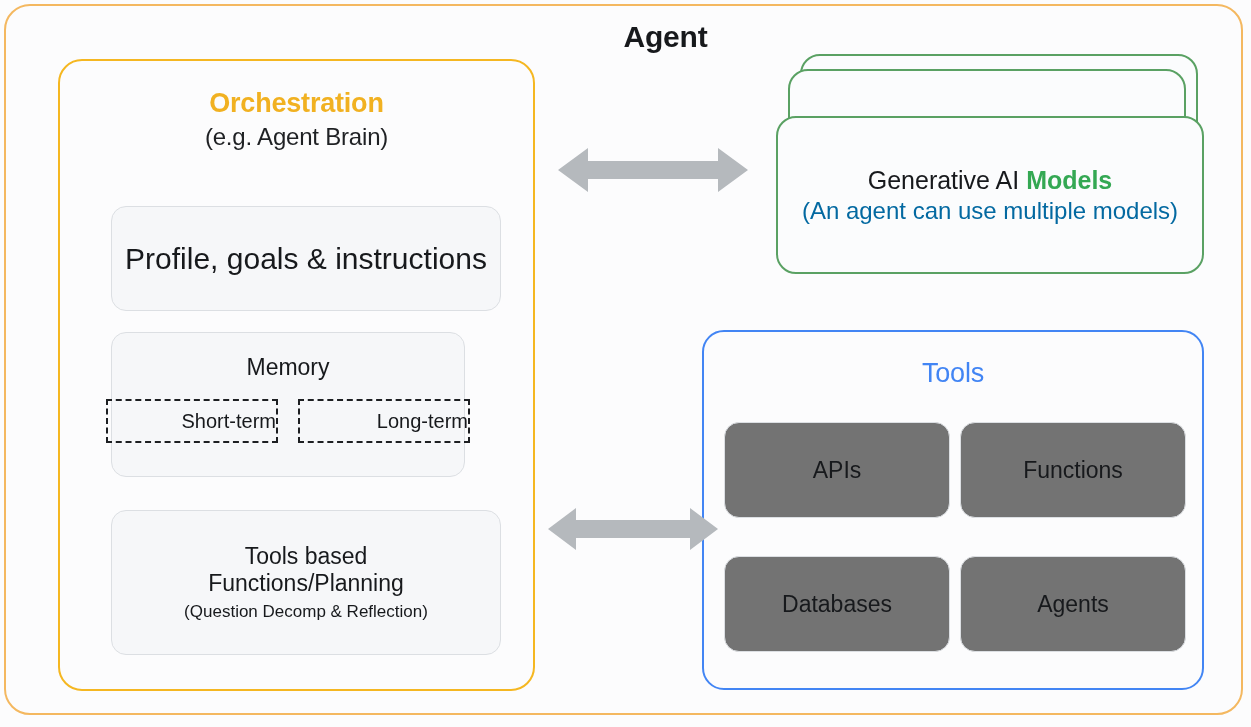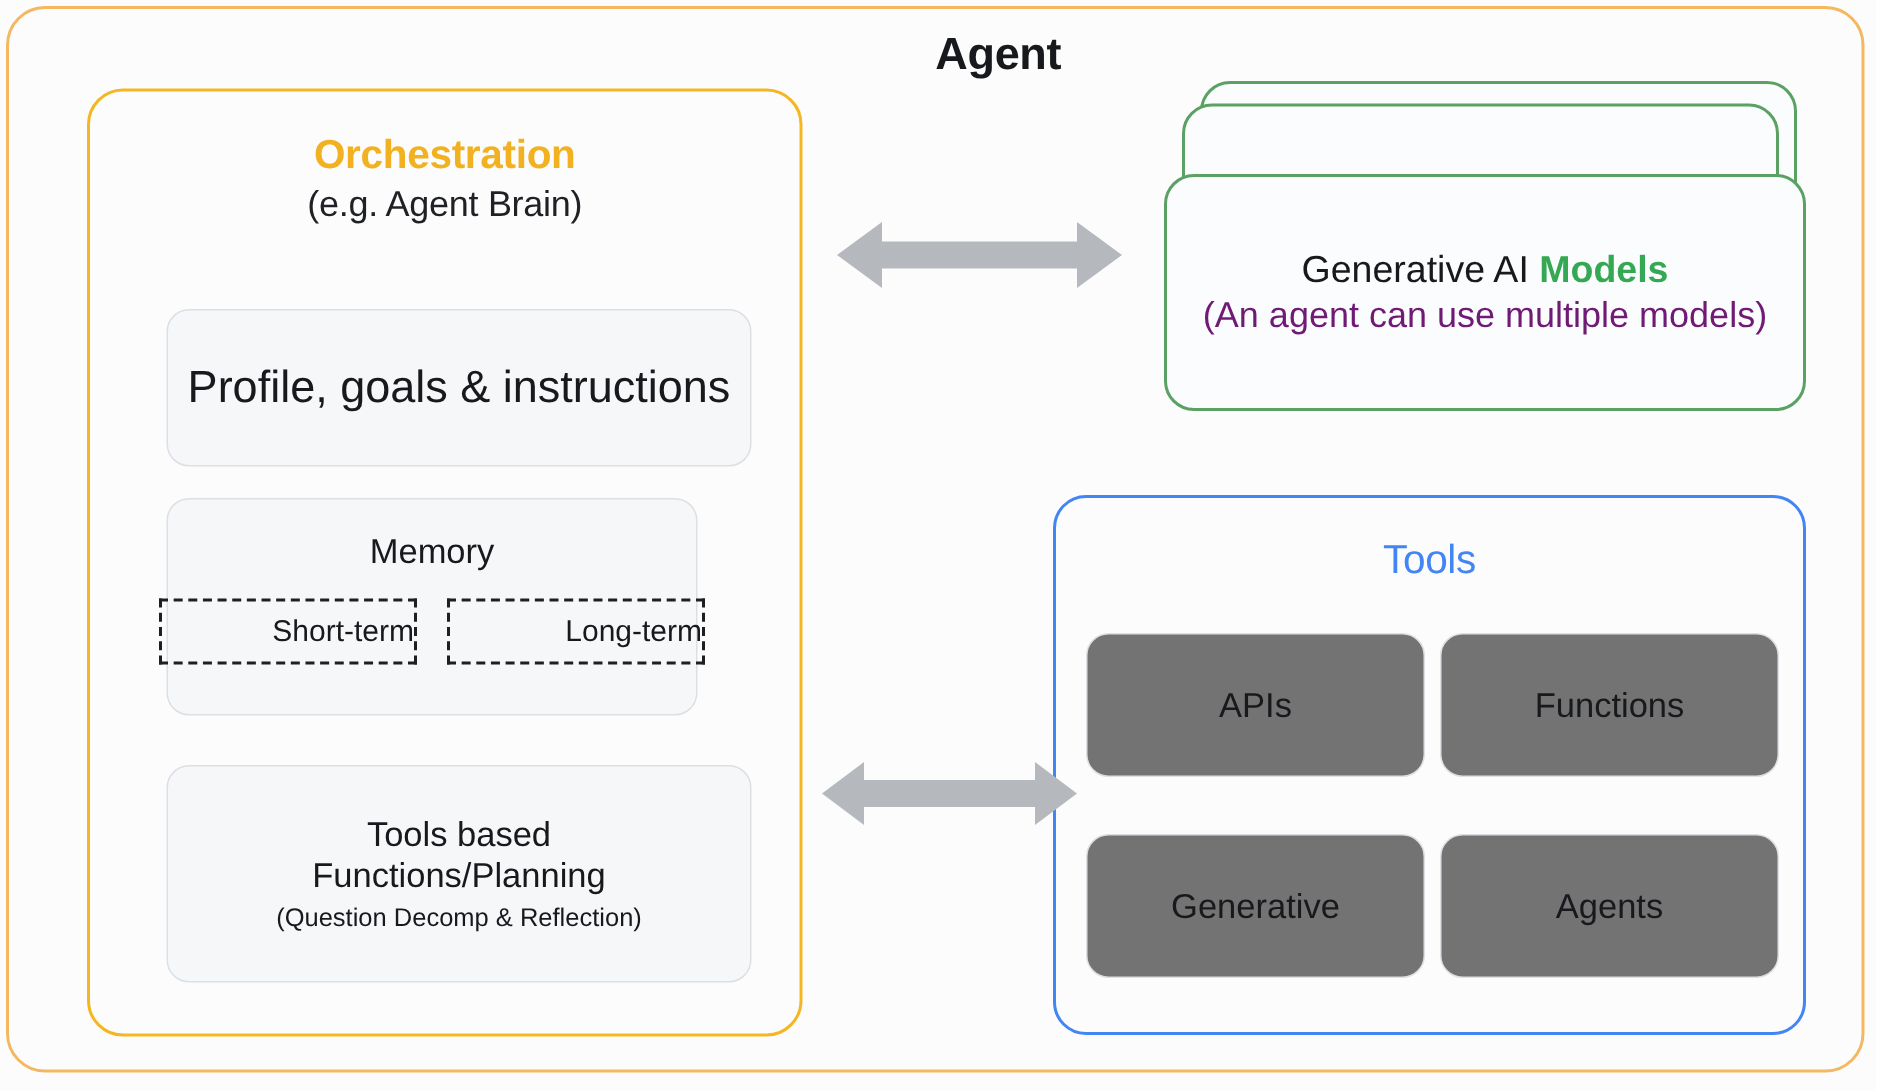--- a/index.html
+++ b/index.html
@@ -164,21 +164,21 @@
     display: flex;
     align-items: center;
     justify-content: center;
     flex-direction: column;
     text-align: center;
     line-height: 1.22;
     margin-left: 24px;
   }
   .models-t1 { font-size: 25px; color: #17191c; }
   .models-t1 .hl { color: #34a853; font-weight: bold; }
-  .models-t2 { font-size: 24px; color: #701a75; }
+  .models-t2 { font-size: 24px; color: #0369a1; }
 
   
   .tools {
     position: absolute;
     left: 702px;
     top: 330px;
     width: 502px;
     height: 360px;
     box-sizing: border-box;
     border: 2.5px solid #4285f4;
@@ -277,21 +277,21 @@
   <div class="tools">
     <div class="tools-title">Tools</div>
     <div class="tools-grid">
       <div class="tool-card">
         <span>APIs</span>
       </div>
       <div class="tool-card">
         <span>Functions</span>
       </div>
       <div class="tool-card">
-        <span>Generative</span>
+        <span>Databases</span>
       </div>
       <div class="tool-card">
         <span>Agents</span>
       </div>
     </div>
   </div>
 
   <svg class="arrow arrow-top" width="190" height="60" viewBox="0 0 190 60">
     <polygon points="0,30 30,8 30,21 160,21 160,8 190,30 160,52 160,39 30,39 30,52" fill="#b5b9bd"></polygon>
   </svg>

